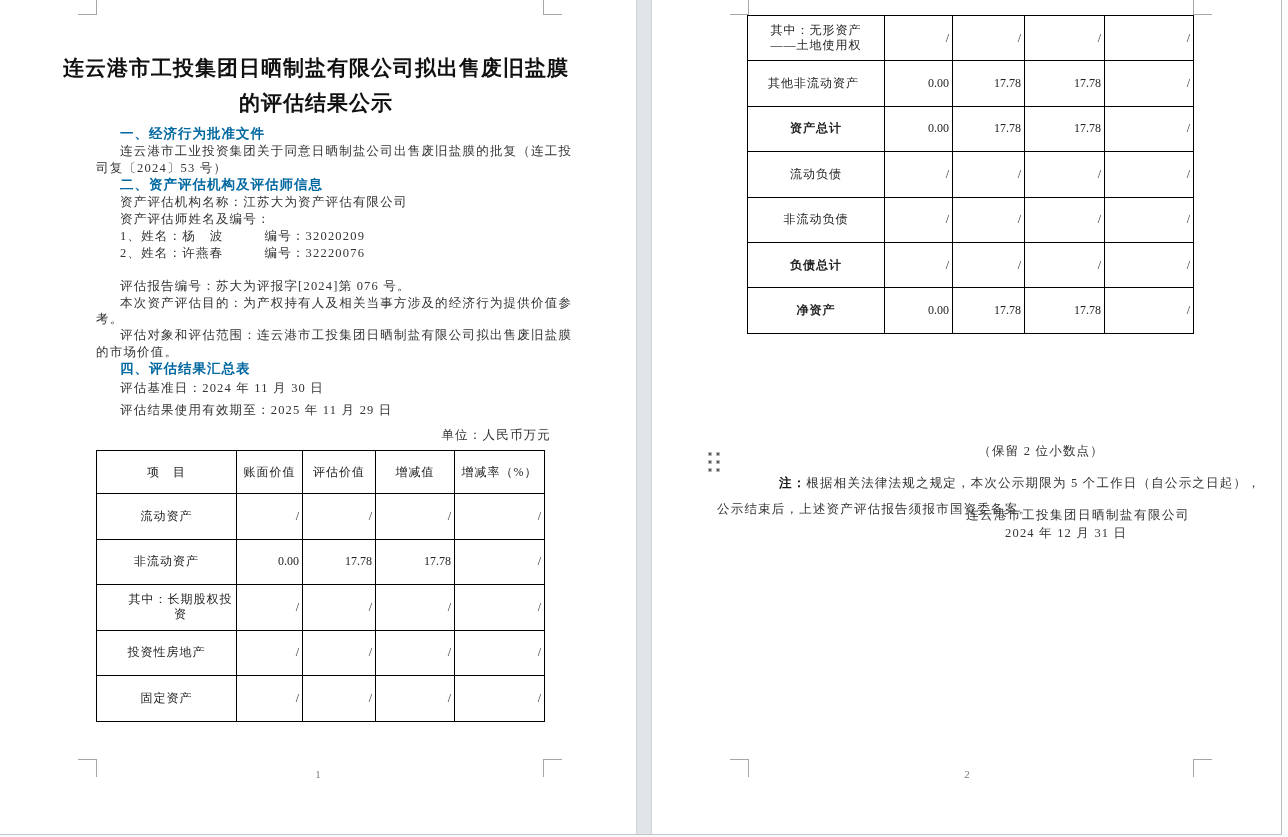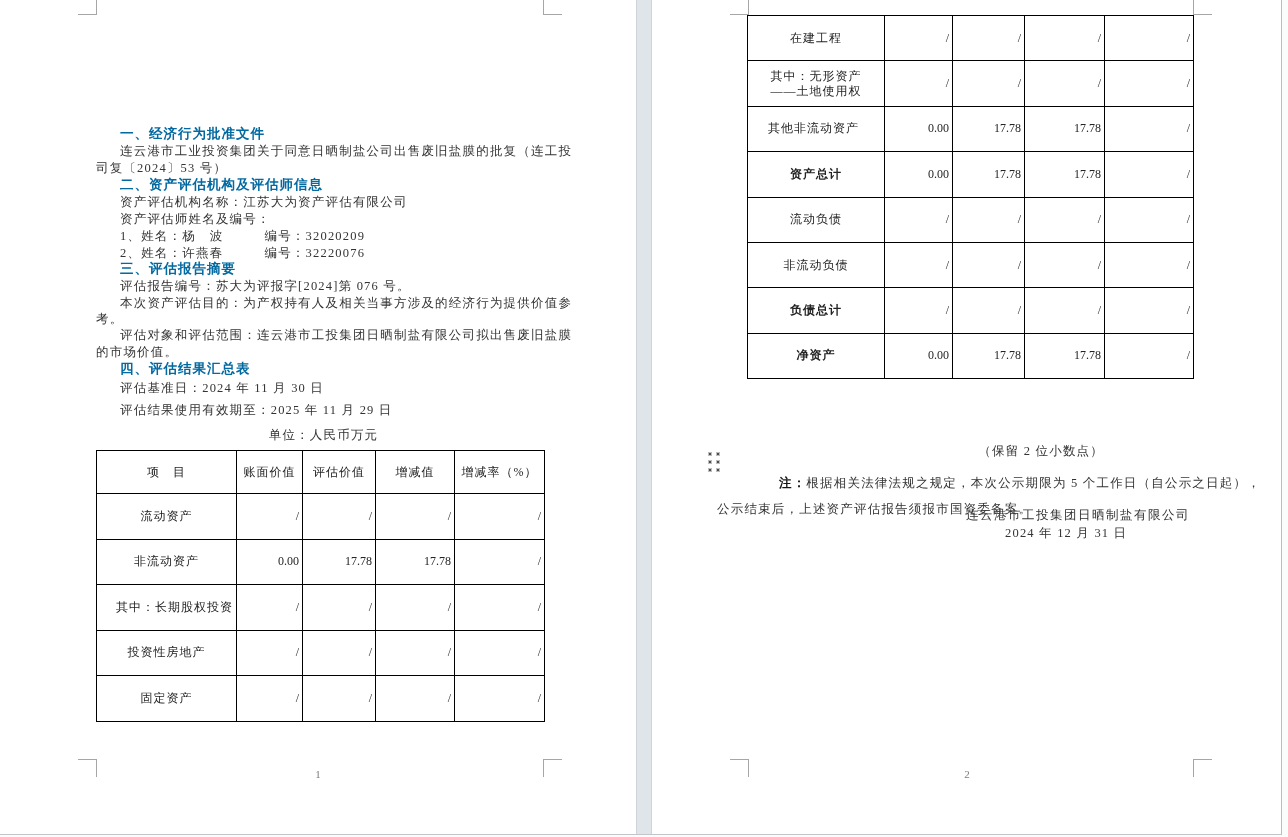--- a/index.html
+++ b/index.html
@@ -23,32 +23,32 @@
 
   .title{position:absolute;left:40px;top:50px;width:552px;text-align:center;
          font-family:"Liberation Sans","DejaVu Sans",sans-serif;font-weight:700;
          font-size:21px;line-height:35px;letter-spacing:1px;color:#111;}
 
   .ln{position:absolute;left:96px;width:475px;font-size:12.5px;line-height:16px;
       letter-spacing:1.2px;color:#333;white-space:pre;}
   .ln.ind{padding-left:24px;}
   .ln.hd{font-family:"Liberation Sans","DejaVu Sans",sans-serif;font-weight:700;
          font-size:13.5px;color:#0369a1;letter-spacing:1px;}
-  .ln.unit{text-align:center;padding-right:20px;box-sizing:border-box;}
+  .ln.unit{text-align:right;padding-right:20px;box-sizing:border-box;}
 
   .vtable{border-collapse:collapse;table-layout:fixed;position:absolute;background:#fff;}
   .vtable th,.vtable td{border:1px solid #000;font-size:12px;color:#242424;
       overflow:hidden;vertical-align:middle;padding:0;}
   .t1{left:96px;top:450px;width:448px;}
   .t2{left:95px;top:15px;width:446px;}
   .t1 tr{height:45.5px;} .t1 tr.hrow{height:43px;}
   .t2 tr{height:45.4px;}
   th.hdr{font-weight:400;text-align:center;letter-spacing:1px;}
   td.lbl{text-align:center;white-space:pre-line;letter-spacing:1px;line-height:15px;}
-  td.lbl.left{text-align:left;padding-left:19px;margin-left:25px;}
+  td.lbl.left{text-align:center;padding-left:28px;margin-left:25px;}
   td.lbl.right{padding-right:5px;}
   td.lbl.b{font-weight:700;}
   td.val{text-align:right;padding-right:3px;}
 
   .pagenum{position:absolute;top:768px;width:100%;text-align:center;
            font-size:11px;color:#7d7d7d;letter-spacing:0;}
 
   .p2abs{position:absolute;font-size:12.5px;letter-spacing:1.2px;color:#333;white-space:pre;}
   .decnote{left:95px;top:443px;width:402px;text-align:right;padding-right:45px;box-sizing:border-box;}
   .note1{left:101px;top:460px;}
@@ -65,30 +65,33 @@
 <body>
 
 <div class="stage">
 
   <div class="page page1">
     <div class="cm cm-tl"></div>
     <div class="cm cm-tr"></div>
     <div class="cm cm-bl"></div>
     <div class="cm cm-br"></div>
 
+    <div class="title">
+      <div>连云港市工投集团日晒制盐有限公司拟出售废旧盐膜</div>
+      <div>的评估结果公示</div>
+    </div>
 
     <div class="ln ind hd" style="top:126px">一、经济行为批准文件</div>
     <div class="ln ind" style="top:143px">连云港市工业投资集团关于同意日晒制盐公司出售废旧盐膜的批复（连工投</div>
     <div class="ln" style="top:160px">司复〔2024〕53 号）</div>
     <div class="ln ind hd" style="top:177px">二、资产评估机构及评估师信息</div>
     <div class="ln ind" style="top:194px">资产评估机构名称：江苏大为资产评估有限公司</div>
     <div class="ln ind" style="top:211px">资产评估师姓名及编号：</div>
     <div class="ln ind" style="top:228px">1、姓名：杨　波　　　编号：32020209</div>
     <div class="ln ind" style="top:245px">2、姓名：许燕春　　　编号：32220076</div>
-    <div class="ln ind hd" style="top:261px">三、评估报告摘要</div>
     <div class="ln ind" style="top:278px">评估报告编号：苏大为评报字[2024]第 076 号。</div>
     <div class="ln ind" style="top:295px">本次资产评估目的：为产权持有人及相关当事方涉及的经济行为提供价值参</div>
     <div class="ln" style="top:311px">考。</div>
     <div class="ln ind" style="top:327px">评估对象和评估范围：连云港市工投集团日晒制盐有限公司拟出售废旧盐膜</div>
     <div class="ln" style="top:344px">的市场价值。</div>
     <div class="ln ind hd" style="top:361px">四、评估结果汇总表</div>
     <div class="ln ind" style="top:380px">评估基准日：2024 年 11 月 30 日</div>
     <div class="ln ind" style="top:402px">评估结果使用有效期至：2025 年 11 月 29 日</div>
     <div class="ln unit" style="top:427px">单位：人民币万元</div>
 
@@ -160,27 +163,20 @@
     <table class="vtable t2">
       <colgroup>
         <col style="width:137px">
           <col style="width:68px">
           <col style="width:72px">
         <col style="width:80px">
           <col style="width:89px">
       </colgroup>
       <tbody>
           <tr>
-            <td class="lbl center">在建工程</td>
-            <td class="val">/</td>
-            <td class="val">/</td>
-            <td class="val">/</td>
-            <td class="val">/</td>
-          </tr>
-          <tr>
             <td class="lbl center">其中：无形资产
 ——土地使用权</td>
             <td class="val">/</td>
             <td class="val">/</td>
             <td class="val">/</td>
             <td class="val">/</td>
           </tr>
           <tr>
             <td class="lbl right">其他非流动资产</td>
             <td class="val">0.00</td>

